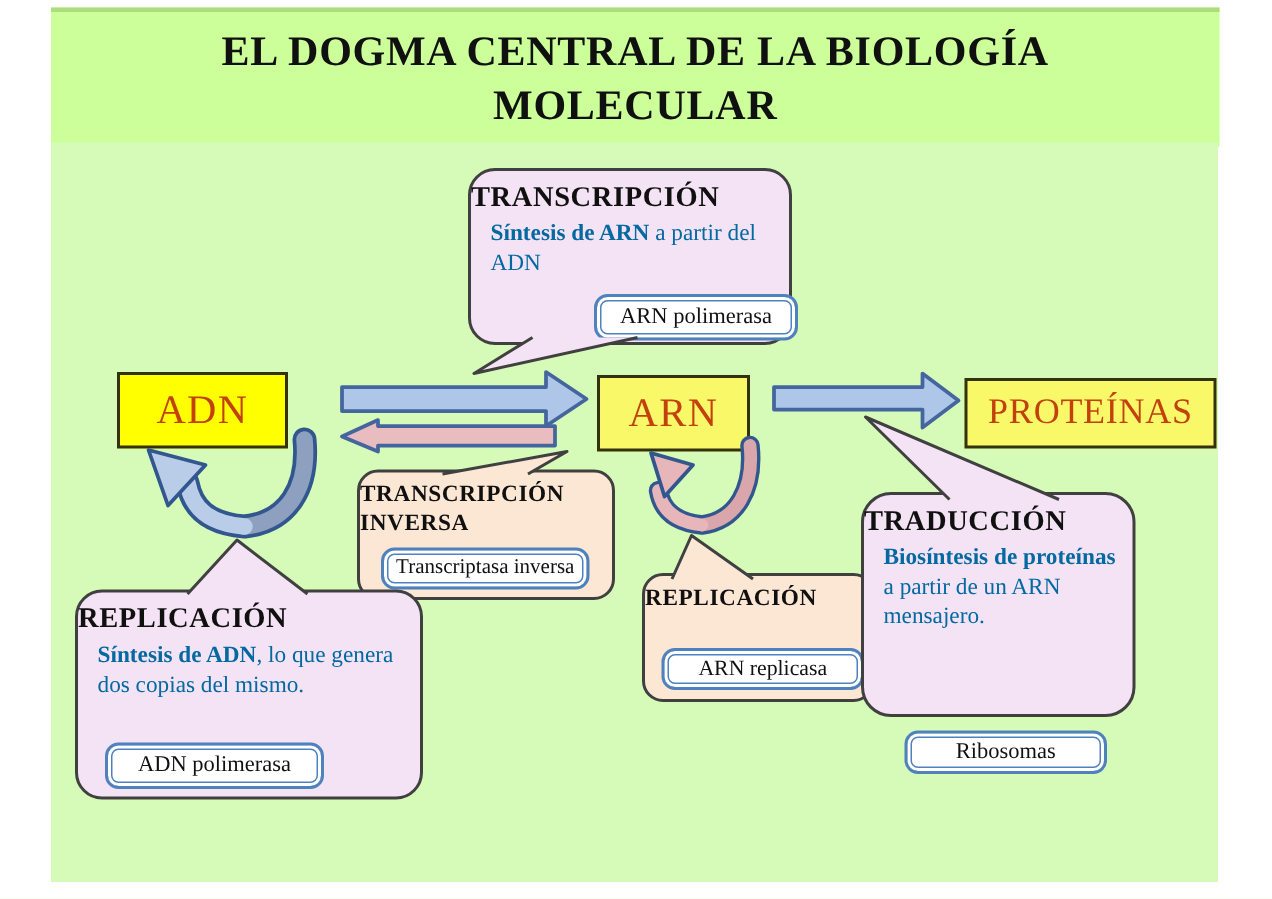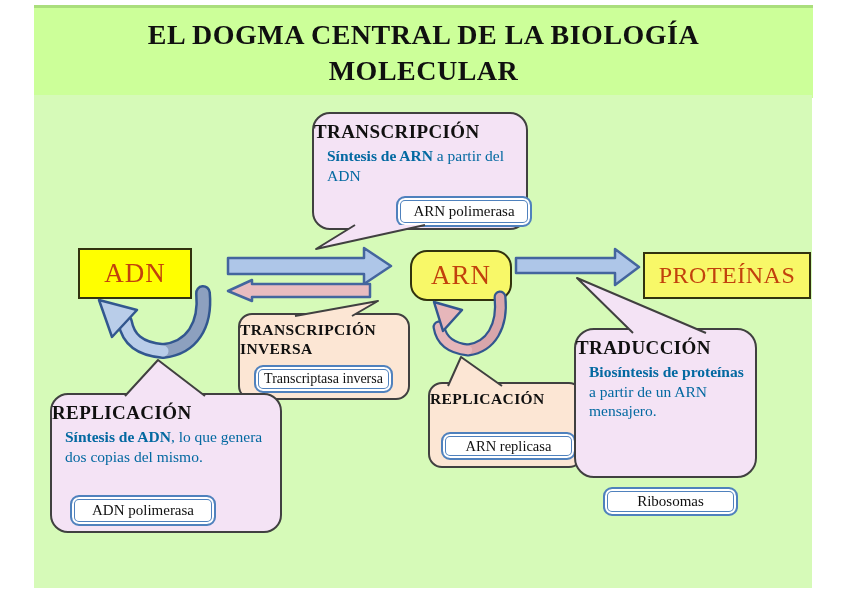--- a/index.html
+++ b/index.html
@@ -18,21 +18,21 @@
   .main{
     position:absolute;left:34px;top:95px;width:778px;height:493px;
     background:var(--green-main);
   }
   
   .node{
     position:absolute;display:flex;align-items:center;justify-content:center;
     border:2px solid #32320e;font-size:27px;letter-spacing:1px;color:#c2410c;z-index:2;
   }
   #node-adn{left:44px;top:153px;width:110px;height:47px;background:var(--yellow-adn);}
-  #node-arn{left:376px;top:155px;width:98px;height:47px;background:var(--yellow-rna);border-radius:17px;}
+  #node-arn{left:364px;top:155px;width:98px;height:47px;background:var(--yellow-rna);}
   #node-proteinas{left:609px;top:157px;width:164px;height:43px;background:var(--yellow-rna);font-size:24px;letter-spacing:.5px;}
   
   .bubble{
     position:absolute;border:2px solid var(--bubble-border);z-index:2;box-sizing:border-box;
   }
   .bubble.lav{background:var(--lavender);}
   .bubble.peach{background:var(--peach);}
   .b-title{font-weight:bold;text-align:left;letter-spacing:.4px;color:#101010;}
   .b-title.big{font-size:19px;margin-top:7px;}
   .b-title.small{font-size:15.5px;line-height:1.22;margin-top:6px;}

